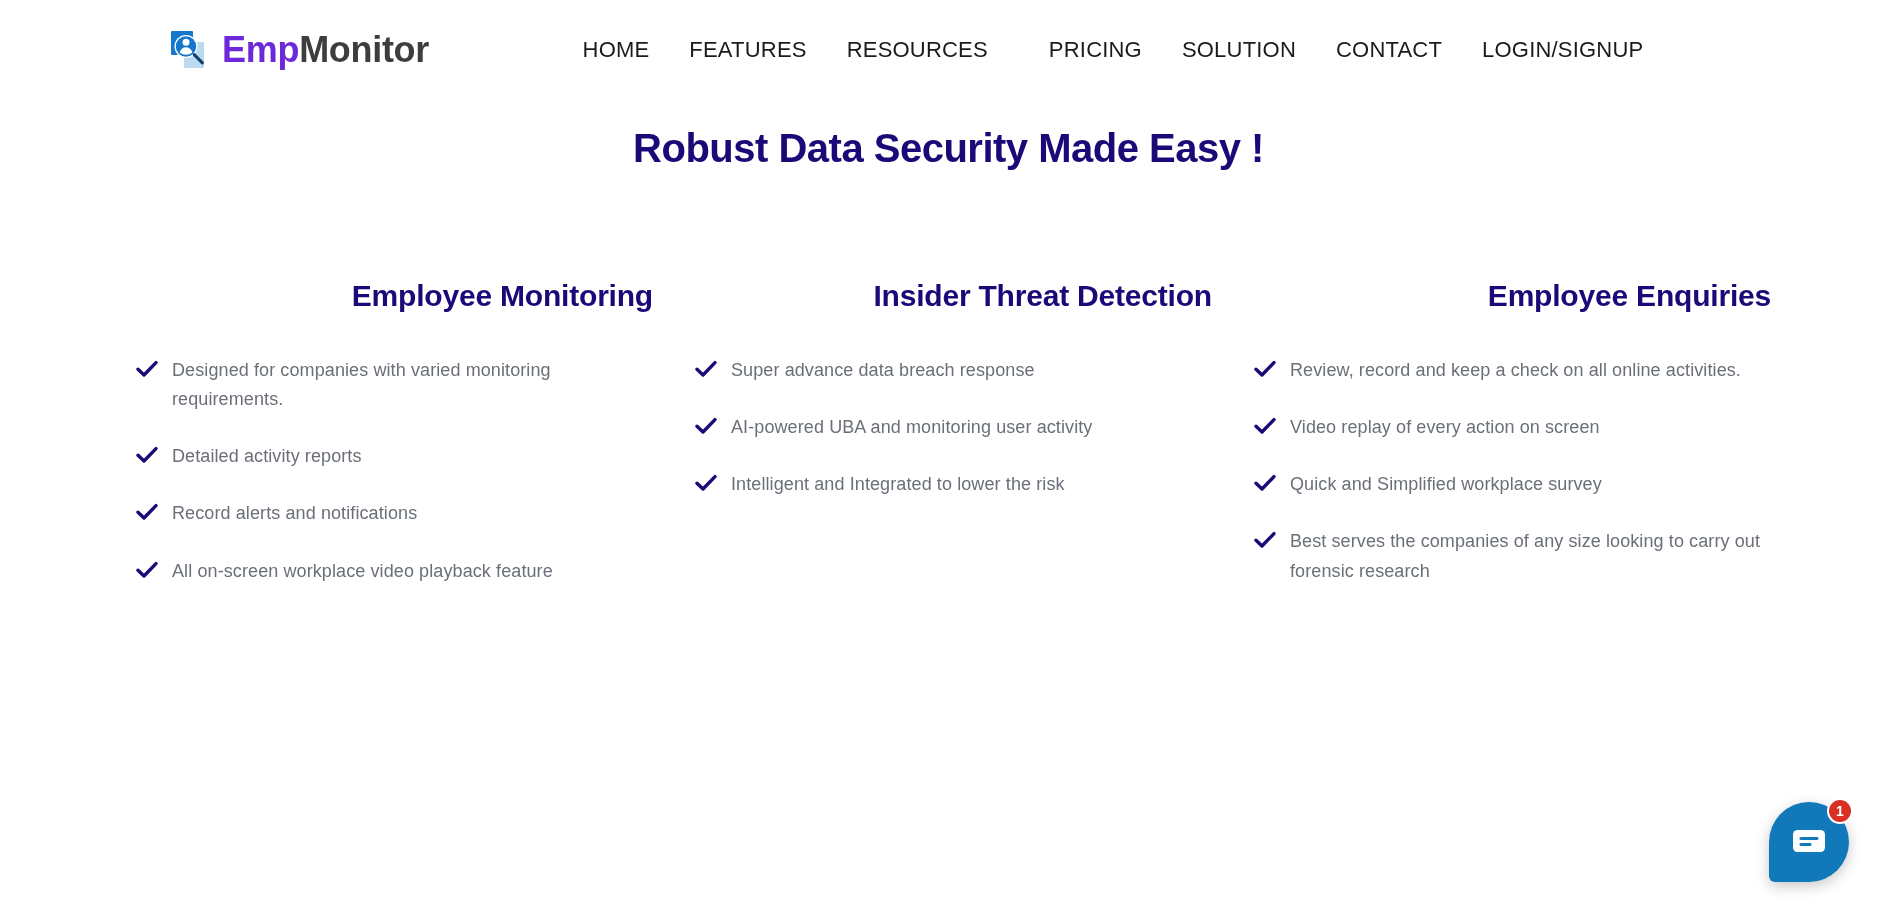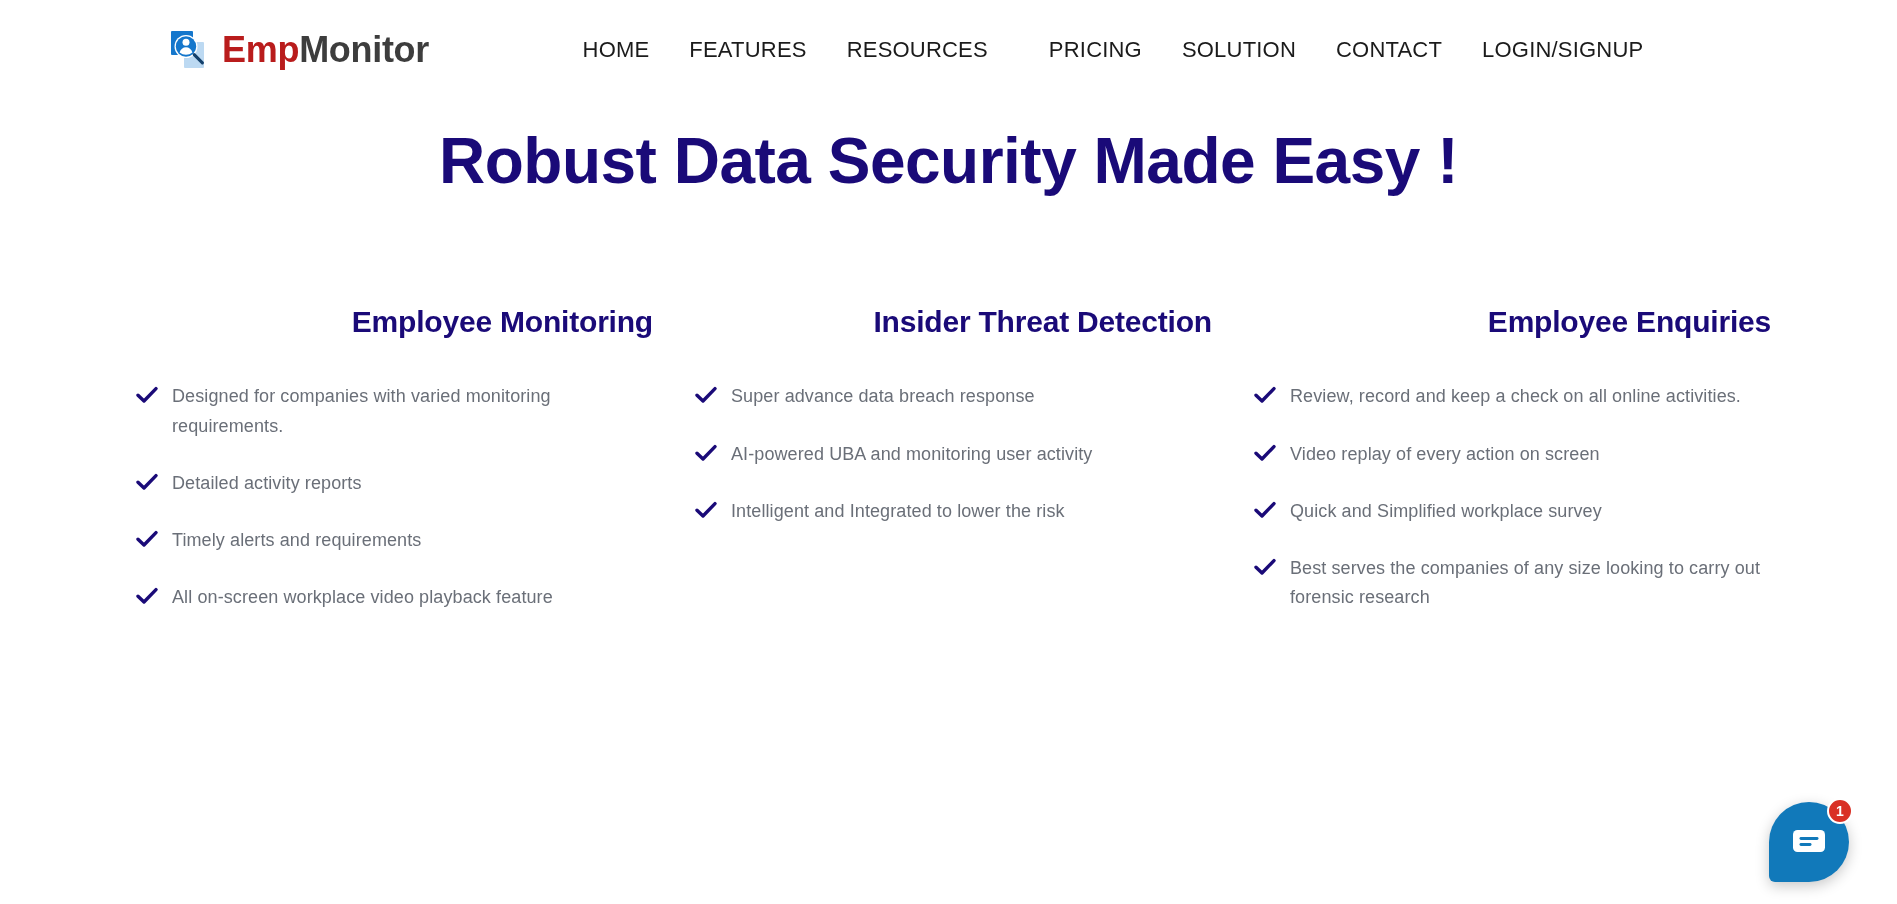--- a/index.html
+++ b/index.html
@@ -45,21 +45,21 @@
     position: relative;
     flex: 0 0 auto;
   }
   .brand-text {
     font-size: 36px;
     font-weight: 700;
     letter-spacing: -0.3px;
     line-height: 1;
     white-space: nowrap;
   }
-  .brand-text .emp { color: #b91c1c; }
+  .brand-text .emp { color: #6d28d9; }
   .brand-text .monitor { color: #3d3d3d; }
 
   .main-nav {
     flex: 1 1 auto;
     display: flex;
     align-items: center;
     justify-content: center;
     gap: 14px;
     margin-left: 40px;
     padding-right: 80px;
@@ -79,21 +79,21 @@
   .nav-link.has-gap { margin-right: 34px; text-align: center; }
 
   
   .hero {
     text-align: center;
     padding-top: 26px;
   }
   .hero-title {
     margin: 0;
     color: #1a0a78;
-    font-size: 64px;
+    font-size: 40px;
     font-weight: 800;
     letter-spacing: -0.5px;
     line-height: 1.1;
   }
 
   
   .columns {
     display: flex;
     align-items: flex-start;
     justify-content: center;
@@ -238,21 +238,21 @@
               </svg>
           </span>
           <span class="feature-text">Detailed activity reports</span>
         </li>
         <li class="feature-item">
           <span class="check-icon">
             <svg width="22" height="22" viewBox="0 0 22 22" xmlns="http://www.w3.org/2000/svg">
                 <path d="M2 11.2 L8 17 L20 4.6" fill="none" stroke="#1a0a78" stroke-width="3.4" stroke-linecap="round" stroke-linejoin="round"></path>
               </svg>
           </span>
-          <span class="feature-text">Timely alerts and requirements</span>
+          <span class="feature-text">Record alerts and notifications</span>
         </li>
         <li class="feature-item">
           <span class="check-icon">
             <svg width="22" height="22" viewBox="0 0 22 22" xmlns="http://www.w3.org/2000/svg">
                 <path d="M2 11.2 L8 17 L20 4.6" fill="none" stroke="#1a0a78" stroke-width="3.4" stroke-linecap="round" stroke-linejoin="round"></path>
               </svg>
           </span>
           <span class="feature-text">All on-screen workplace video playback feature</span>
         </li>
       </ul>

